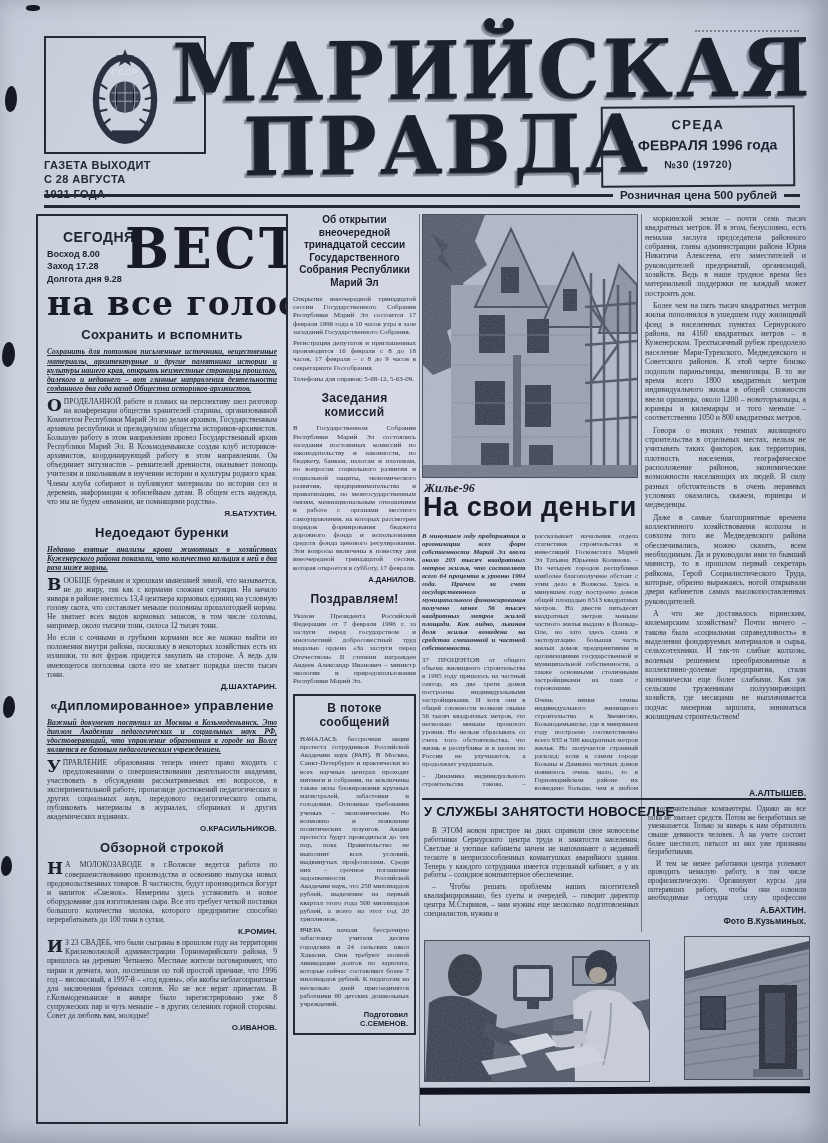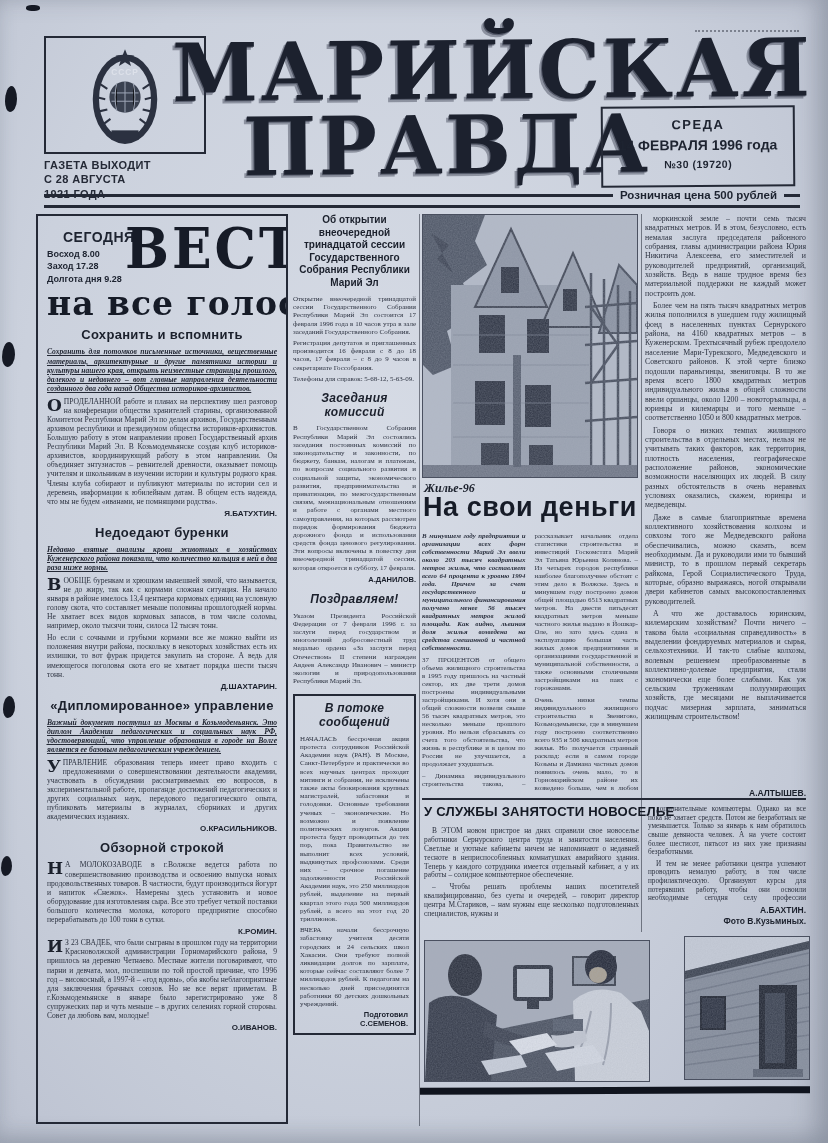--- a/index.html
+++ b/index.html
@@ -61,21 +61,21 @@
   .today .tl{font-size:14px;letter-spacing:.5px;margin-left:16px;}
   .vesti-big{flex:1;text-align:center;font-family:"DejaVu Serif",serif;font-weight:bold;
     font-size:52px;line-height:.95;color:#161b27;transform:scaleY(1.08);letter-spacing:3px;}
   .vesti-sub{text-align:center;font-family:"DejaVu Serif",serif;font-weight:bold;
     font-size:33px;line-height:1;color:#161b27;margin:2px 0 4px;letter-spacing:1px;white-space:nowrap;}
 
   
   .colB{left:293px;top:214px;width:123px;height:918px;overflow:hidden;}
   .colB .b-head1{font:bold 10px/1.25 "Liberation Sans",sans-serif;text-align:center;
     color:#1b202c;margin:0 0 6px;}
-  .colB .art-head{font-size:12px;margin:9px 0 5px;font-style:italic;}
+  .colB .art-head{font-size:12px;margin:9px 0 5px;}
   .colB .btxt{font-size:7px;line-height:1.17;}
   .colB .sig{font-size:7.5px;}
   .box-news{border:2px solid var(--ink);margin-top:9px;padding:5px 5px 22px;position:relative;}
   .box-news .art-head{margin:1px 0 5px;font-size:12px;}
   .box-news .btxt{font-size:7px;}
   .box-news .sig2{position:absolute;right:6px;bottom:4px;text-align:right;
     font:bold 7.5px/1.3 "Liberation Sans",sans-serif;color:#1b202c;}
 
   
   .photoframe{border:1px solid #4a5060;box-sizing:border-box;background:#aab1bf;overflow:hidden;}

